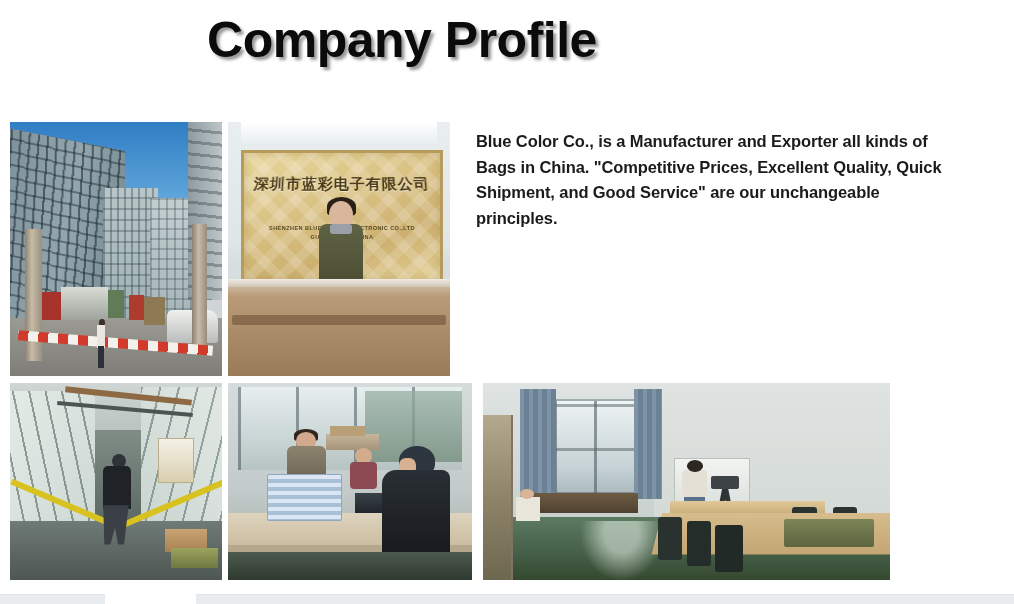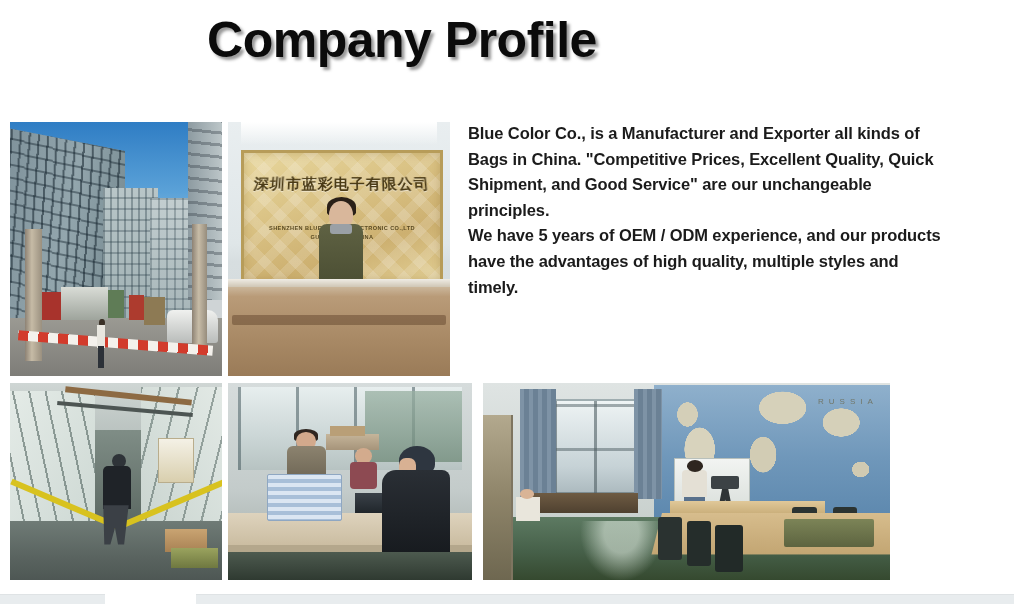--- a/index.html
+++ b/index.html
@@ -40,21 +40,21 @@
     left: 468px;
     top: 121px;
     width: 482px;
     font-family: "Liberation Sans", sans-serif;
     font-size: 16.5px;
     font-weight: bold;
     color: #1b1b1b;
     line-height: 25.6px;
     letter-spacing: -0.1px;
   }
-  .profile-text p { margin: 0; }
+  .profile-text p { margin: 8px; }
 
   
   .photo {
     position: absolute;
     overflow: hidden;
     background: #cfd4d6;
   }
   .ph-inner {
     position: absolute;
     inset: 0;
@@ -375,21 +375,20 @@
     <div class="lay person-sign-body"></div>
     <div class="lay person-sign-scarf"></div>
     <div class="lay counter"></div>
     <div class="lay counter-edge"></div>
     <div class="lay counter-groove"></div>
   </div>
 </div>
 
 <div class="profile-text">
   <p>Blue Color Co., is a Manufacturer and Exporter all kinds of Bags in China. "Competitive Prices, Excellent Quality, Quick Shipment, and Good Service" are our unchangeable principles.</p>
-  <p>We have 5 years of OEM / ODM experience, and our products have the advantages of high quality, multiple styles and timely.</p>
 </div>
 
 <div class="photo" id="photo-corridor">
   <div class="ph-inner">
     <div class="lay cor-ceiling"></div>
     <div class="lay cor-depth"></div>
     <div class="lay cor-wall-l"></div>
     <div class="lay cor-wall-r"></div>
     <div class="lay cor-pipe"></div>
     <div class="lay cor-pipe2"></div>
@@ -424,23 +423,20 @@
     <div class="lay off-p2-head"></div>
     <div class="lay off-p2-face"></div>
     <div class="lay off-p2-body"></div>
     <div class="lay off-floor"></div>
   </div>
 </div>
 
 <div class="photo" id="photo-meeting">
   <div class="ph-inner">
     <div class="lay mt-wall"></div>
-    <div class="lay mt-map">
-      <span class="mt-map-label">RUSSIA</span>
-    </div>
     <div class="lay mt-win-wall"></div>
     <div class="lay mt-window"></div>
     <div class="lay mt-curtain-l"></div>
     <div class="lay mt-curtain-r"></div>
     <div class="lay mt-whiteboard"></div>
     <div class="lay mt-floor"></div>
     <div class="lay mt-floor-shine"></div>
     <div class="lay mt-side-table"></div>
     <div class="lay mt-seated-body"></div>
     <div class="lay mt-seated-head"></div>

